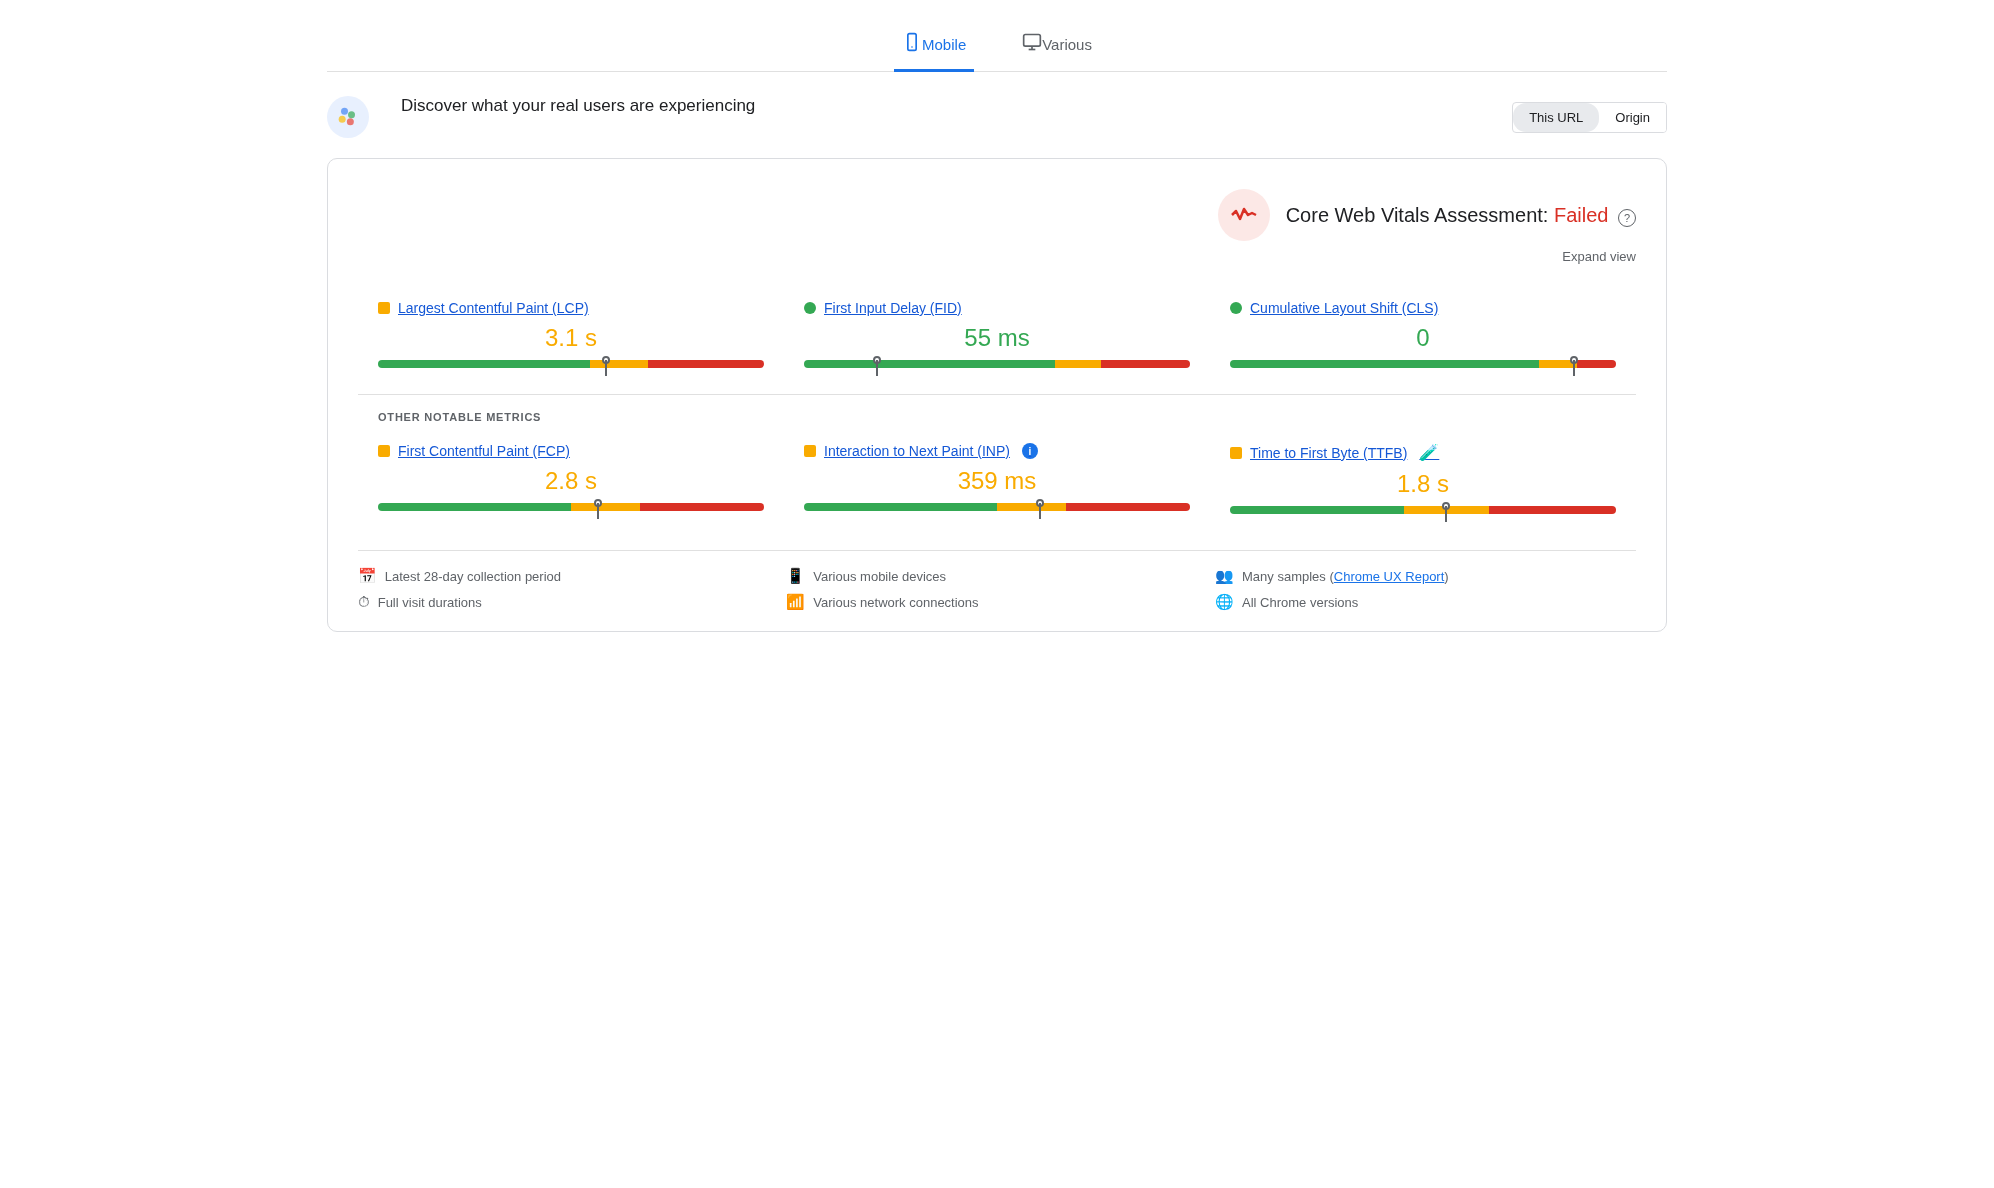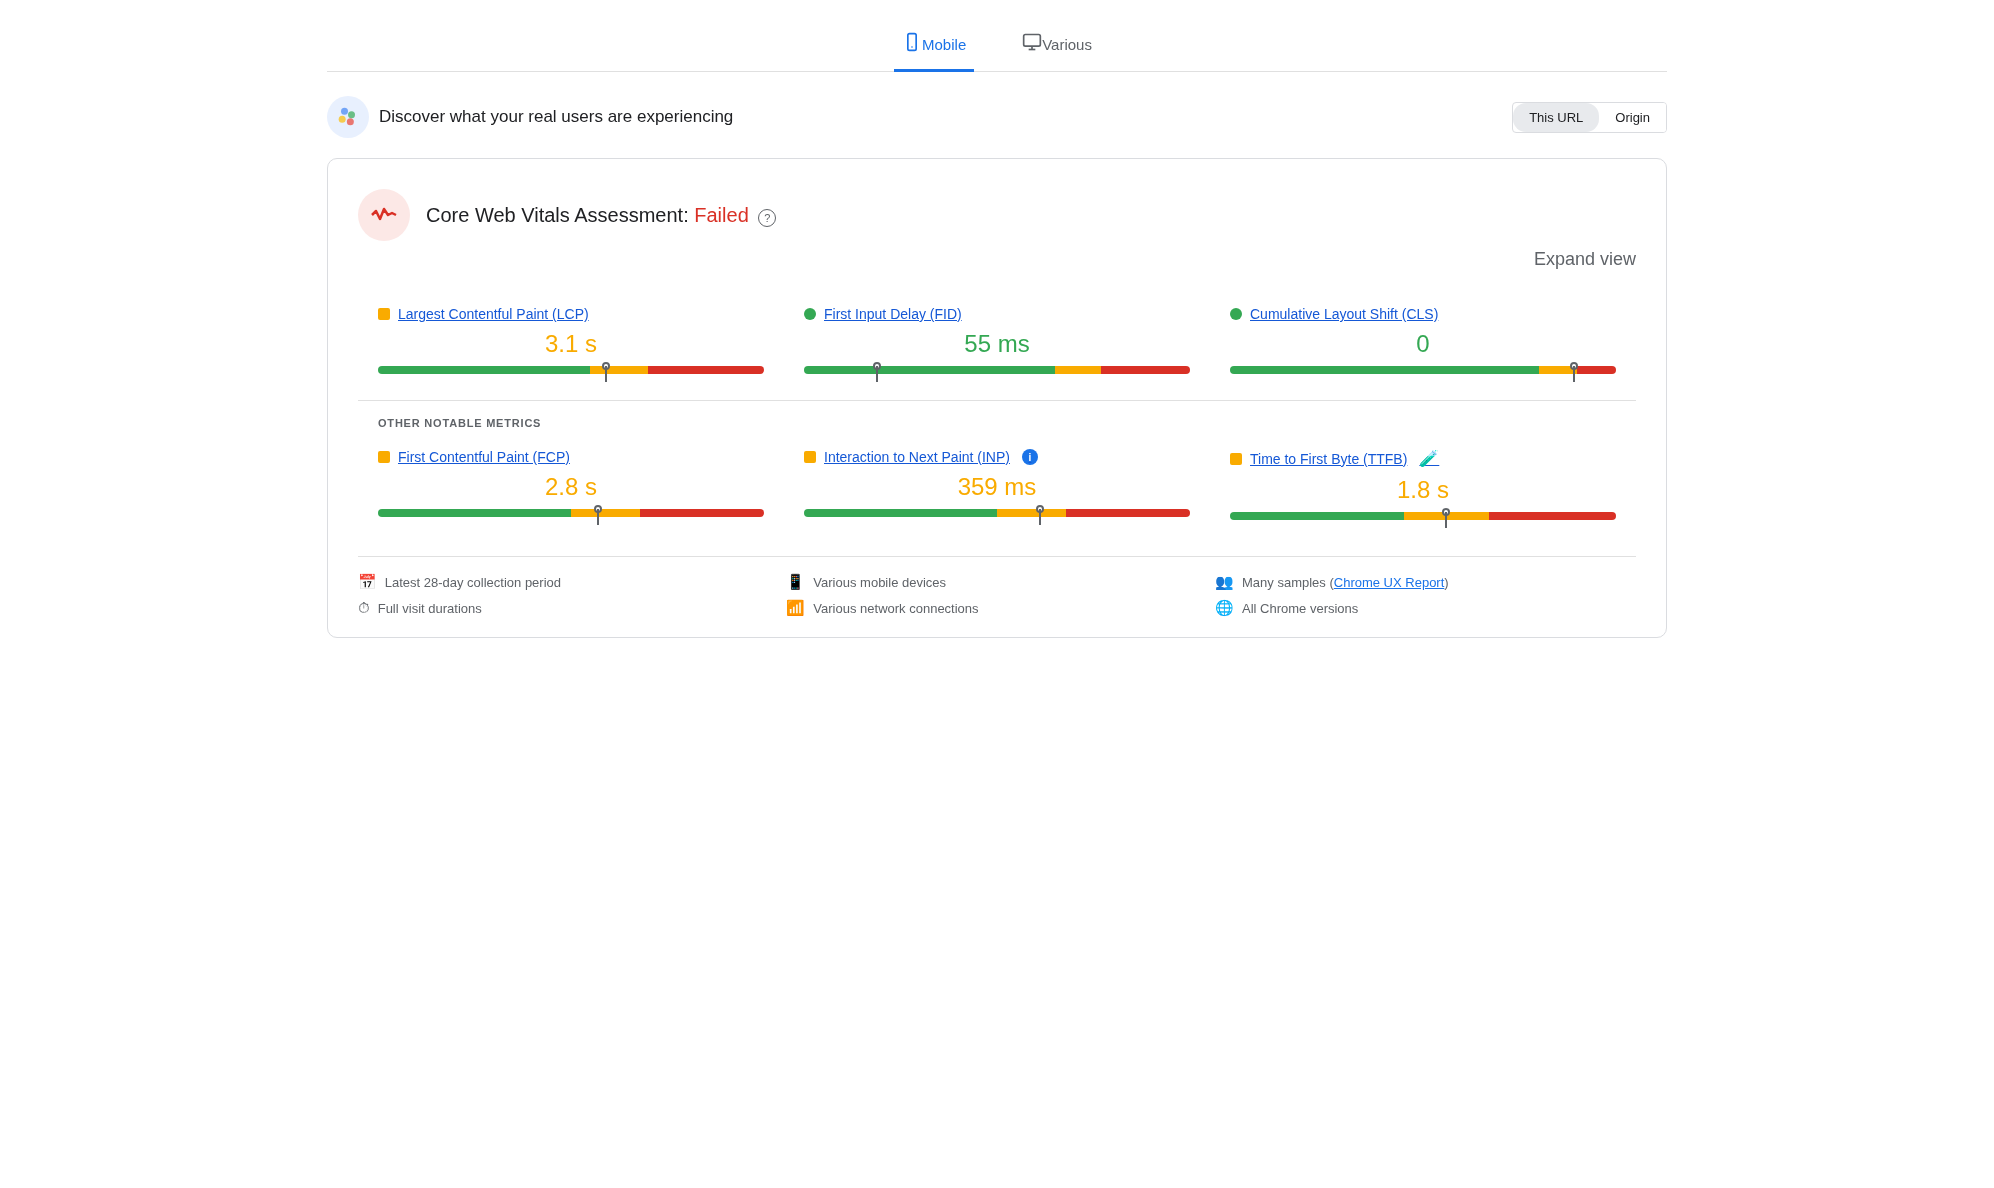--- a/index.html
+++ b/index.html
@@ -48,22 +48,22 @@
 
     
     .header-row {
       display: flex;
       align-items: center;
       justify-content: space-between;
       margin-bottom: 20px;
     }
     .header-left {
       display: flex;
-      align-items: center;
-      gap: 10px;
+      align-items: flex-start;
+      gap: 32px;
     }
     .header-avatar {
       width: 42px;
       height: 42px;
       border-radius: 50%;
       background: #e8f0fe;
       display: flex;
       align-items: center;
       justify-content: center;
       font-size: 20px;
@@ -98,21 +98,21 @@
     .main-card {
       border: 1px solid #dadce0;
       border-radius: 10px;
       padding: 30px 30px 20px;
     }
 
     
     .assessment-header {
       display: flex;
       align-items: center;
-      justify-content: flex-start;
+      justify-content: flex-end;
       gap: 16px;
       margin-bottom: 8px;
     }
     .assessment-icon {
       width: 52px;
       height: 52px;
       border-radius: 50%;
       background: #fce8e6;
       display: flex;
       align-items: center;
@@ -140,21 +140,21 @@
       border: 1.5px solid #5f6368;
       border-radius: 50%;
       font-size: 11px;
       color: #5f6368;
       cursor: pointer;
       margin-left: 4px;
     }
     .expand-view {
       text-align: right;
       color: #5f6368;
-      font-size: 18px;
+      font-size: 13px;
       margin-bottom: 20px;
       cursor: pointer;
     }
 
     
     .metrics-grid {
       display: grid;
       grid-template-columns: 1fr 1fr 1fr;
       gap: 0;
     }

